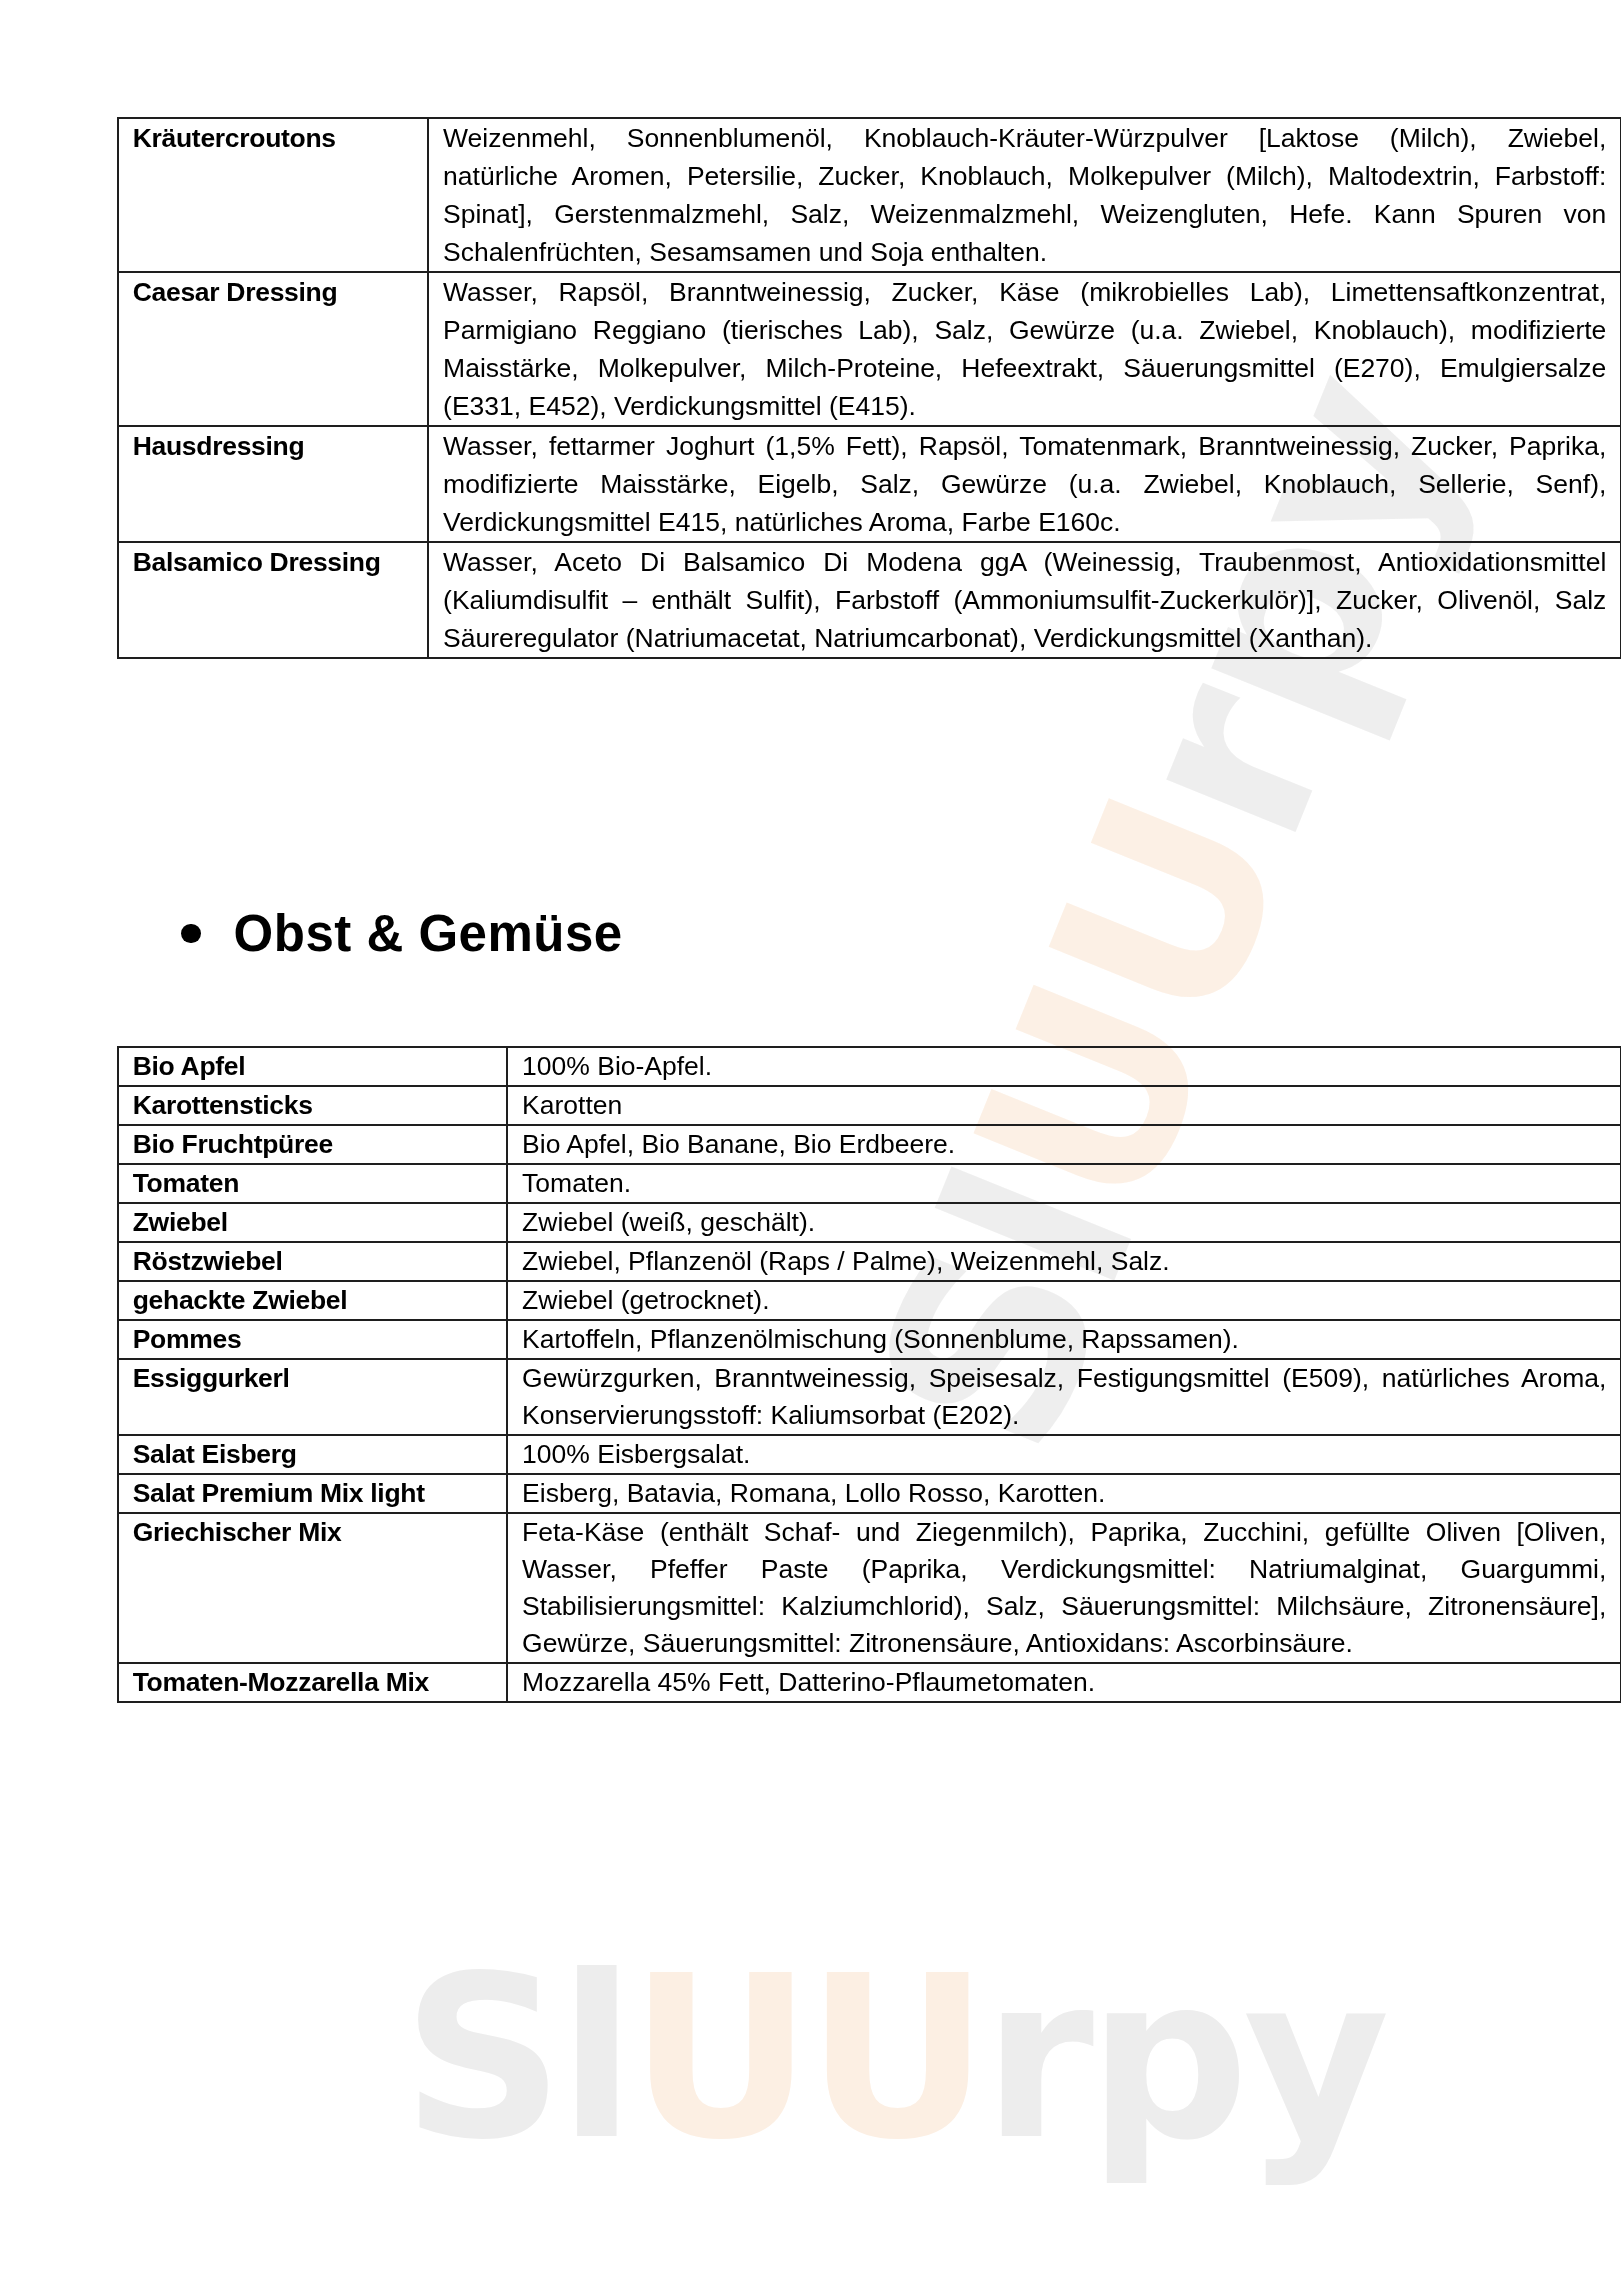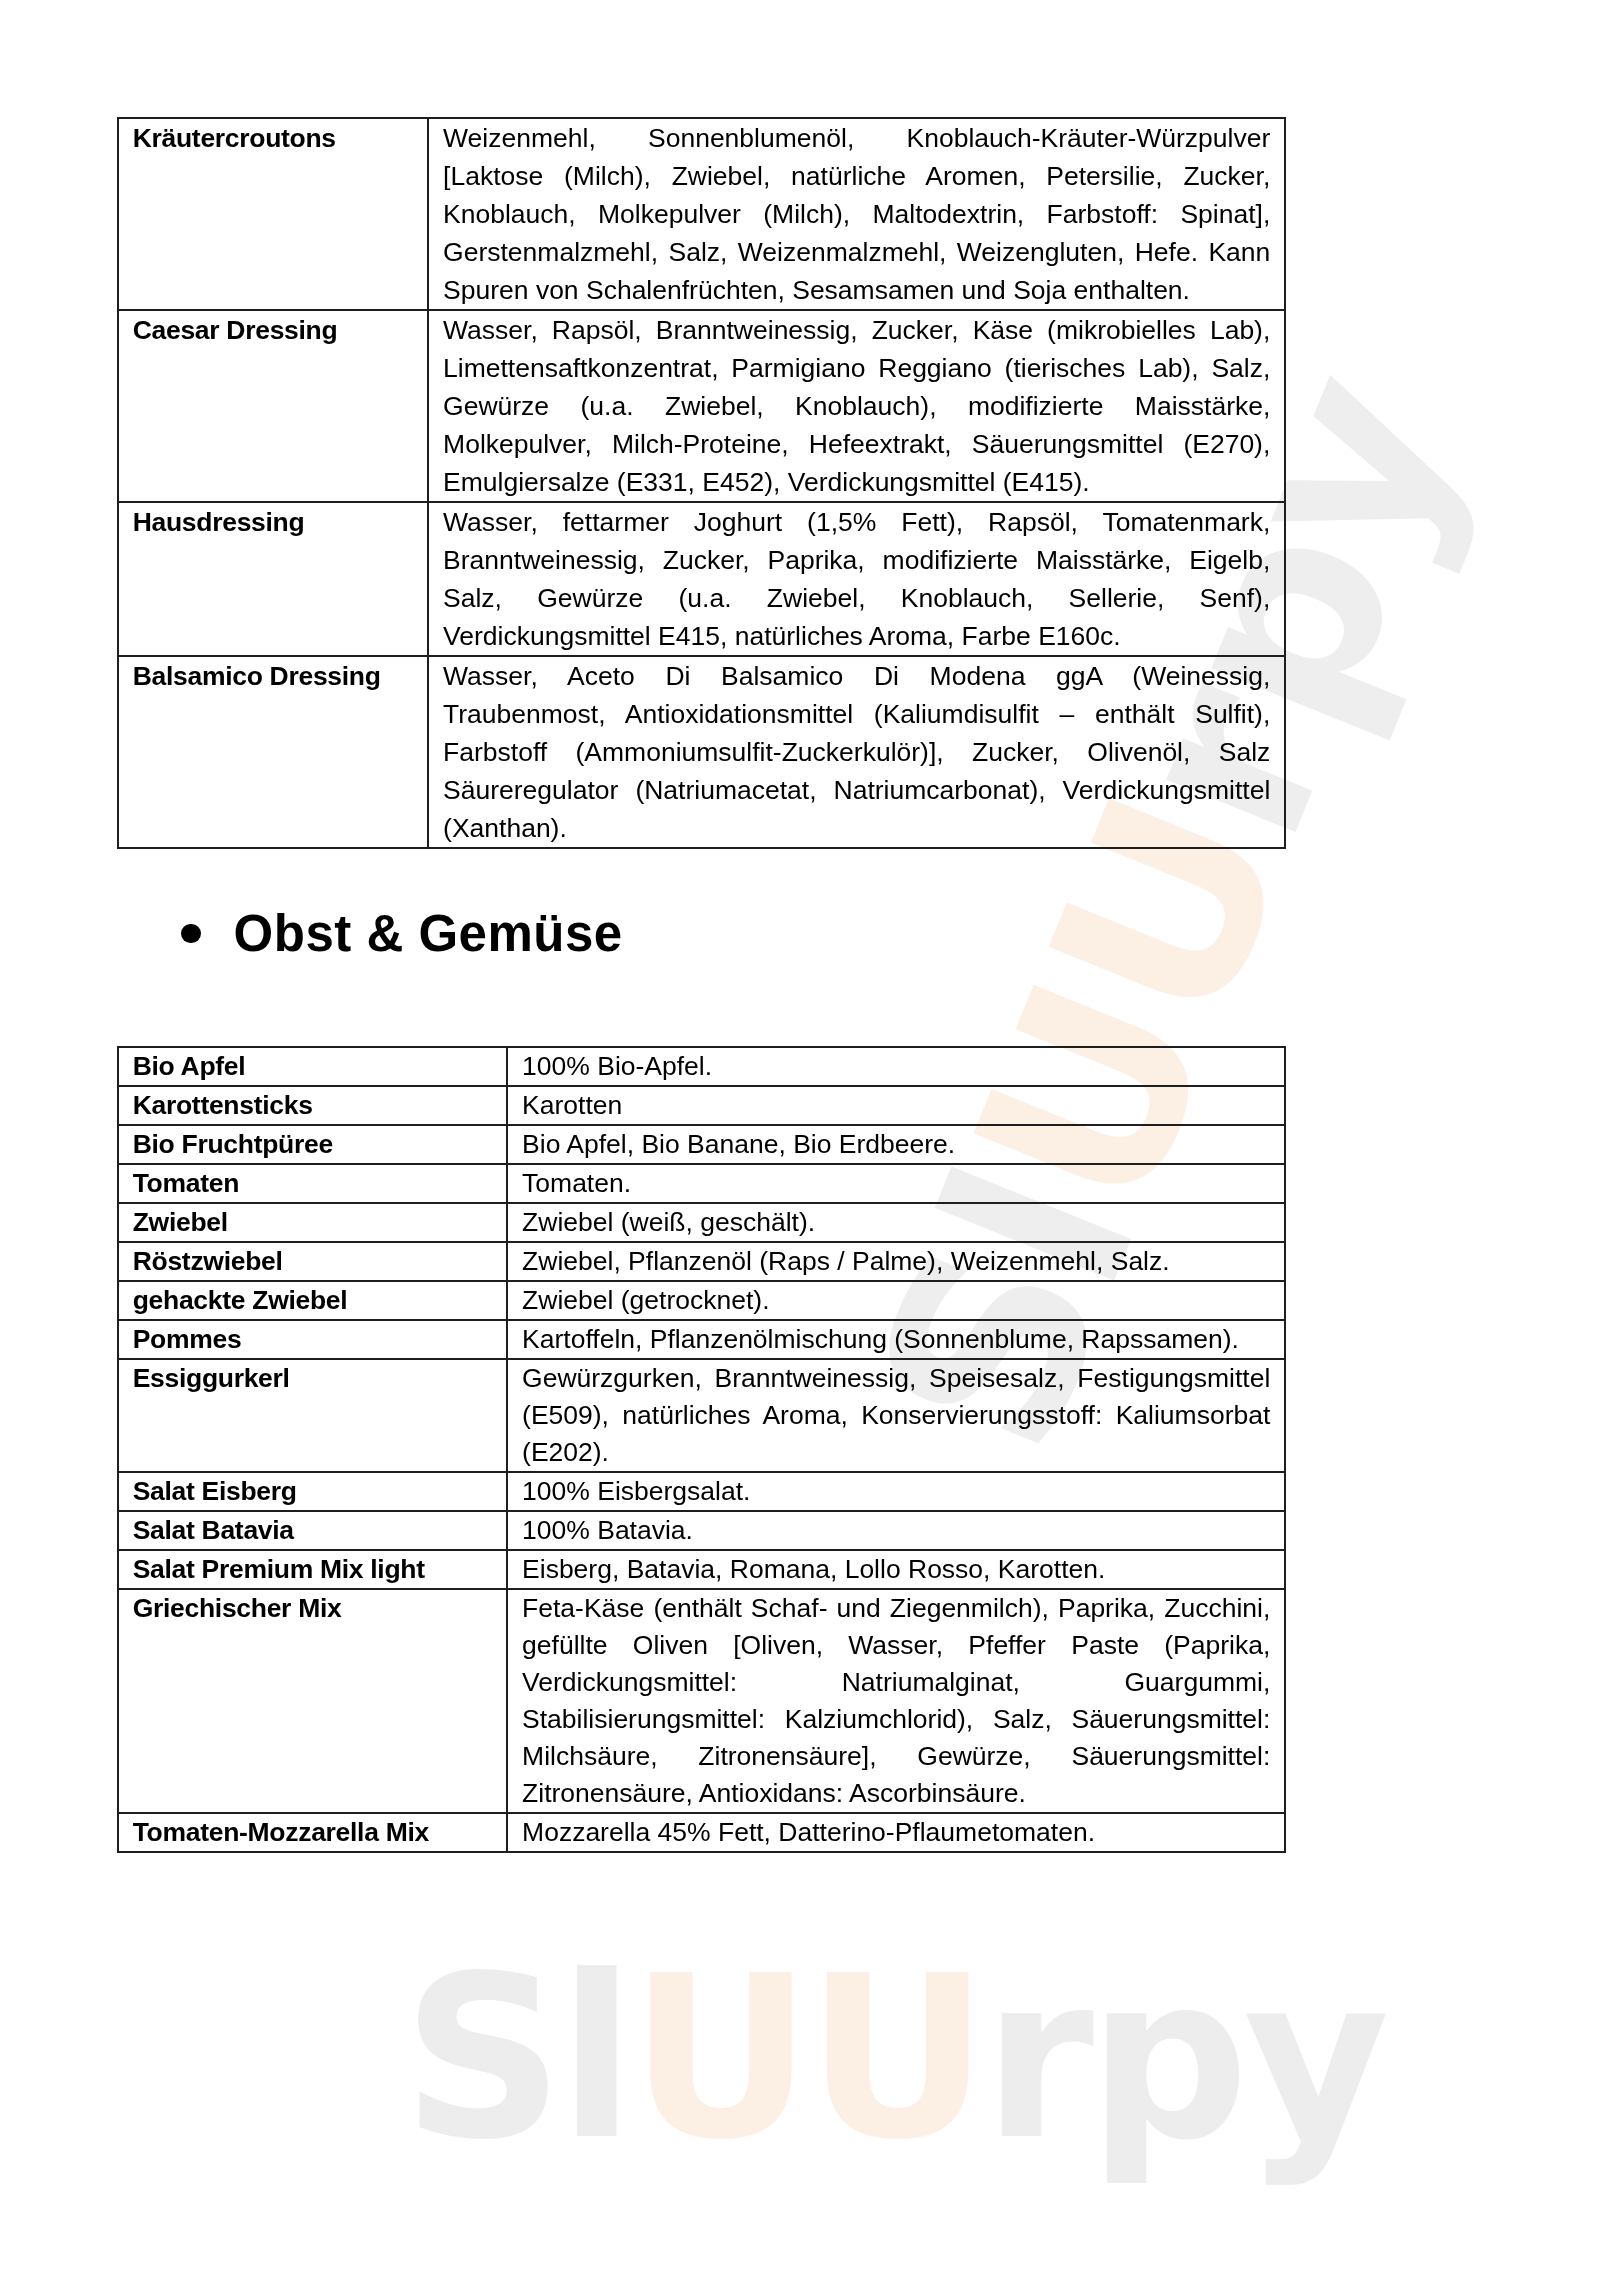--- a/index.html
+++ b/index.html
@@ -36,21 +36,21 @@
     }
     .wm-bottom {
       left: 402px;
       top: 1946px;
       font-size: 225px;
       line-height: 1;
     }
     .doc-table {
       position: absolute;
       left: 117px;
-      width: 1169px;
+      width: 1505px;
       border-collapse: collapse;
       z-index: 1;
       background: transparent;
       font-size: 26.5px;
     }
     .doc-table td {
       border: 2px solid #1e1e1e;
       vertical-align: top;
       padding: 0 13.7px;
     }
@@ -178,24 +178,20 @@
     </tr>
     <tr>
       <td class="name-cell">Essiggurkerl</td>
       <td class="desc-cell">Gewürzgurken, Branntweinessig, Speisesalz, Festigungsmittel (E509), natürliches Aroma, Konservierungsstoff: Kaliumsorbat (E202).</td>
     </tr>
     <tr>
       <td class="name-cell">Salat Eisberg</td>
       <td class="desc-cell">100% Eisbergsalat.</td>
     </tr>
     <tr>
-      <td class="name-cell">Salat Batavia</td>
-      <td class="desc-cell">100% Batavia.</td>
-    </tr>
-    <tr>
       <td class="name-cell">Salat Premium Mix light</td>
       <td class="desc-cell">Eisberg, Batavia, Romana, Lollo Rosso, Karotten.</td>
     </tr>
     <tr>
       <td class="name-cell">Griechischer Mix</td>
       <td class="desc-cell">Feta-Käse (enthält Schaf- und Ziegenmilch), Paprika, Zucchini, gefüllte Oliven [Oliven, Wasser, Pfeffer Paste (Paprika, Verdickungsmittel: Natriumalginat, Guargummi, Stabilisierungsmittel: Kalziumchlorid), Salz, Säuerungsmittel: Milchsäure, Zitronensäure], Gewürze, Säuerungsmittel: Zitronensäure, Antioxidans: Ascorbinsäure.</td>
     </tr>
     <tr>
       <td class="name-cell">Tomaten-Mozzarella Mix</td>
       <td class="desc-cell">Mozzarella 45% Fett, Datterino-Pflaumetomaten.</td>

